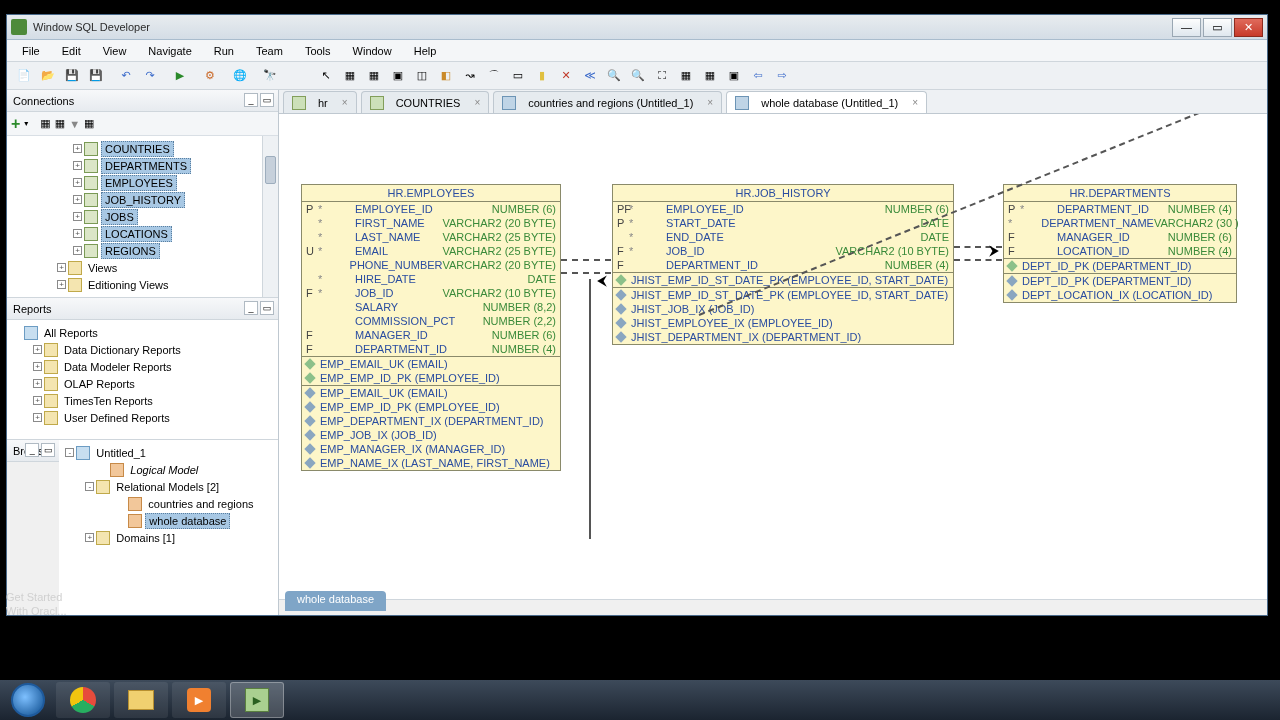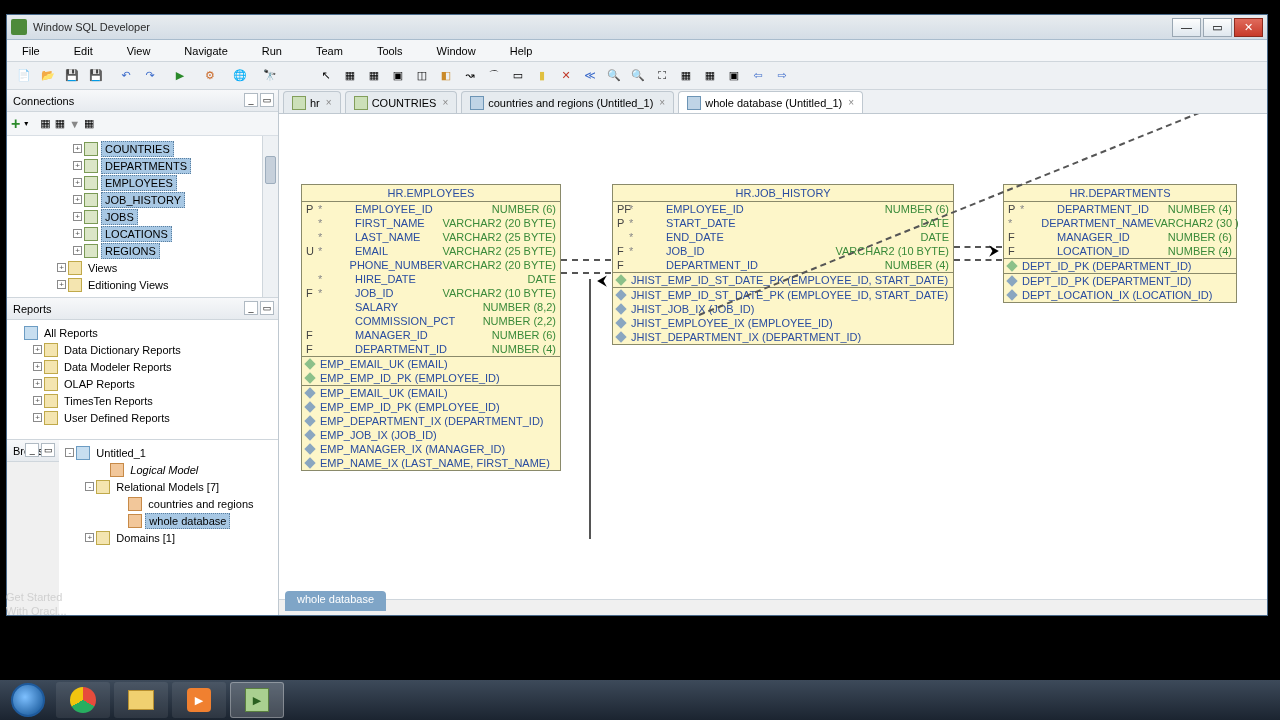--- a/index.html
+++ b/index.html
@@ -5,21 +5,21 @@
 * { margin:0; padding:0; box-sizing:border-box; font-family:Tahoma,Arial,sans-serif; font-size:11px; }
 body { background:#000; width:1280px; height:720px; overflow:hidden; position:relative; }
 .desktop { width:1280px; height:660px; background:#000; position:relative; }
 .window { position:absolute; left:6px; top:14px; width:1262px; height:602px; background:#f0f0f0; border:1px solid #4a6a8a; }
 .titlebar { height:25px; background:linear-gradient(#e8ecef,#d4dde6); display:flex; align-items:center; padding:0 4px; border-bottom:1px solid #a9bccd; }
 .titlebar .app-icon { width:16px; height:16px; background:#4e8a3a; border-radius:2px; margin-right:6px; }
 .titlebar .title { flex:1; color:#2b2b2b; }
 .win-controls { display:flex; gap:2px; }
 .win-btn { width:29px; height:19px; display:flex; align-items:center; justify-content:center; border:1px solid #9aa7b3; background:linear-gradient(#fdfdfd,#dfe7ee); font-size:11px; }
 .win-btn.close { background:linear-gradient(#e06b5c,#c73a2a); color:#fff; border-color:#8b2a1e; }
-.menubar { height:22px; background:#f4f6f8; display:flex; align-items:center; padding:0 6px; gap:16px; border-bottom:1px solid #cfd6dc; }
+.menubar { height:22px; background:#f4f6f8; display:flex; align-items:center; padding:0 6px; gap:4px; border-bottom:1px solid #cfd6dc; }
 .menubar span { padding:3px 9px; cursor:default; }
 .toolbar { height:28px; background:#eef1f4; display:flex; align-items:center; padding:0 6px; gap:2px; border-bottom:1px solid #cfd6dc; }
 .tbtn { width:22px; height:22px; display:flex; align-items:center; justify-content:center; border:1px solid transparent; }
 .tbtn svg, .tbtn span { display:block; }
 .sep { width:4px; height:22px; }
 .body-area { display:flex; height:calc(100% - 75px); }
 .left-col { width:272px; display:flex; flex-direction:column; border-right:1px solid #bfc8d0; }
 .panel-head { height:22px; background:linear-gradient(#f7f8fa,#e7ebef); border-bottom:1px solid #cfd6dc; display:flex; align-items:center; padding:0 6px; font-weight:normal; position:relative; }
 .panel-head .pctl { position:absolute; right:4px; top:3px; display:flex; gap:2px; }
 .panel-head .pctl span { width:14px; height:14px; border:1px solid #b0bac3; background:#fff; font-size:9px; display:flex; align-items:center; justify-content:center; }
@@ -30,21 +30,21 @@
 .tree-row .sq { width:9px; height:9px; border:1px solid #8a8a8a; margin-right:2px; display:flex; align-items:center; justify-content:center; font-size:8px; line-height:8px; color:#555; background:#fff; }
 .tree-row .ticon { width:14px; height:14px; margin-right:3px; display:inline-block; }
 .tree-row .tbl-ic { background:#dbe6c7; border:1px solid #7a9a55; }
 .tree-row .fld-ic { background:#f4e5b0; border:1px solid #c0a94a; }
 .tree-row .blu-ic { background:#c7def0; border:1px solid #6c9cc3; }
 .tree-row .ora-ic { background:#f2c79a; border:1px solid #c78a48; }
 .tree-row .lbl { padding:1px 3px; }
 .tree-row .lbl.sel { background:#a8c8e4; border:1px dotted #5a7fa0; }
 .right-col { flex:1; display:flex; flex-direction:column; background:#fff; }
 .doc-tabs { height:24px; background:#eef1f4; display:flex; align-items:flex-end; padding:0 4px; border-bottom:1px solid #bfc8d0; }
-.doc-tab { height:22px; padding:0 8px; display:flex; align-items:center; gap:4px; border:1px solid #bfc8d0; border-bottom:none; background:#e6ebef; border-top-left-radius:4px; border-top-right-radius:4px; margin-right:4px; }
+.doc-tab { height:22px; padding:0 8px; display:flex; align-items:center; gap:12px; border:1px solid #bfc8d0; border-bottom:none; background:#e6ebef; border-top-left-radius:4px; border-top-right-radius:4px; margin-right:4px; }
 .doc-tab.active { background:#fff; }
 .doc-tab .x { color:#888; font-size:10px; margin-left:2px; }
 .doc-tab .dticon { width:14px; height:14px; background:#cce0b8; border:1px solid #829e5a; }
 .doc-tab .dticon.merd { background:#bfd4e6; border:1px solid #6c94b5; }
 .canvas { flex:1; position:relative; background:#fff; overflow:hidden; }
 .entity { position:absolute; background:#fdf6c9; border:1px solid #8a8a6a; }
 .entity-head { background:#fdf6c9; text-align:center; font-weight:normal; color:#2a4da0; padding:2px 4px; border-bottom:1px solid #8a8a6a; }
 .entity-cols { border-bottom:1px solid #8a8a6a; }
 .erow { display:flex; padding:0 4px; height:14px; align-items:center; }
 .erow .pk { width:12px; color:#444; }
@@ -332,21 +332,21 @@
                   <span class="lbl">Untitled_1</span>
                 </div>
                 <div class="tree-row" style="padding-left: 38px; font-style: italic;">
                   <span style="width: 11px; display: inline-block;"></span>
                   <span class="ticon ora-ic"></span>
                   <span class="lbl">Logical Model</span>
                 </div>
                 <div class="tree-row" style="padding-left: 24px;">
                   <span class="sq">-</span>
                   <span class="ticon fld-ic"></span>
-                  <span class="lbl">Relational Models [7]</span>
+                  <span class="lbl">Relational Models [2]</span>
                 </div>
                 <div class="tree-row" style="padding-left: 56px;">
                   <span style="width: 11px; display: inline-block;"></span>
                   <span class="ticon ora-ic"></span>
                   <span class="lbl">countries and regions</span>
                 </div>
                 <div class="tree-row" style="padding-left: 56px;">
                   <span style="width: 11px; display: inline-block;"></span>
                   <span class="ticon ora-ic"></span>
                   <span class="lbl sel">whole database</span>

